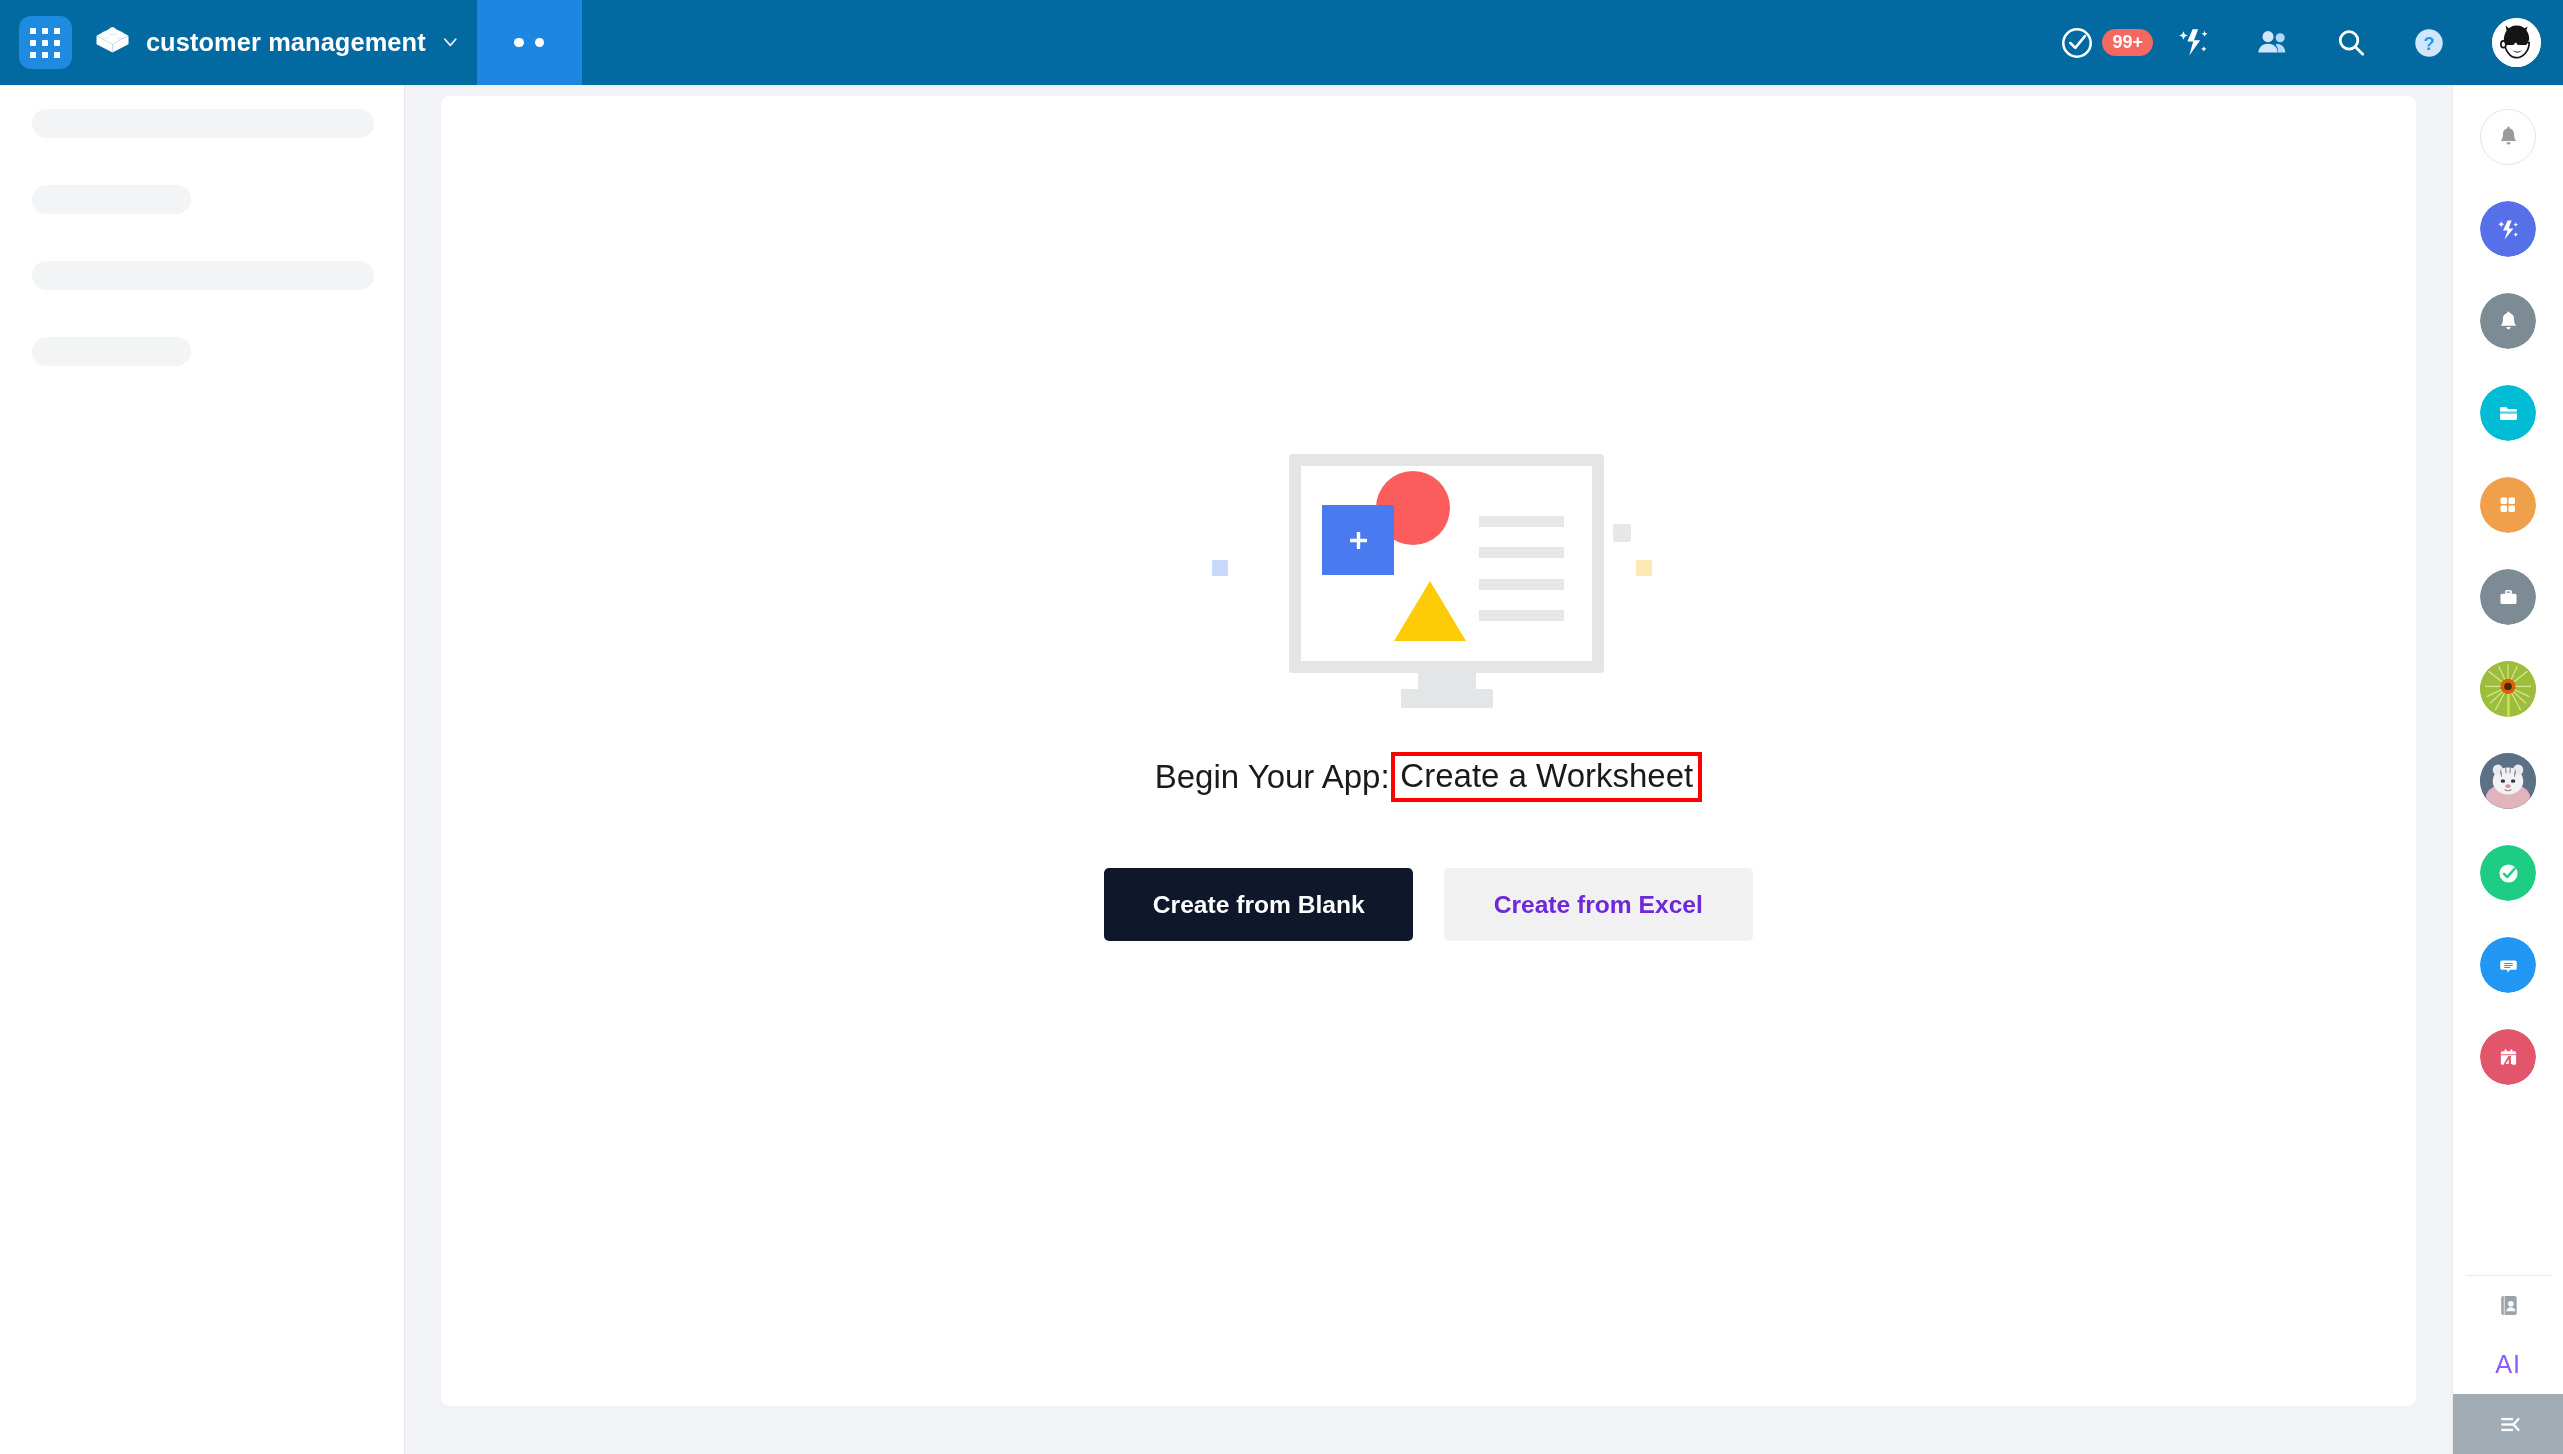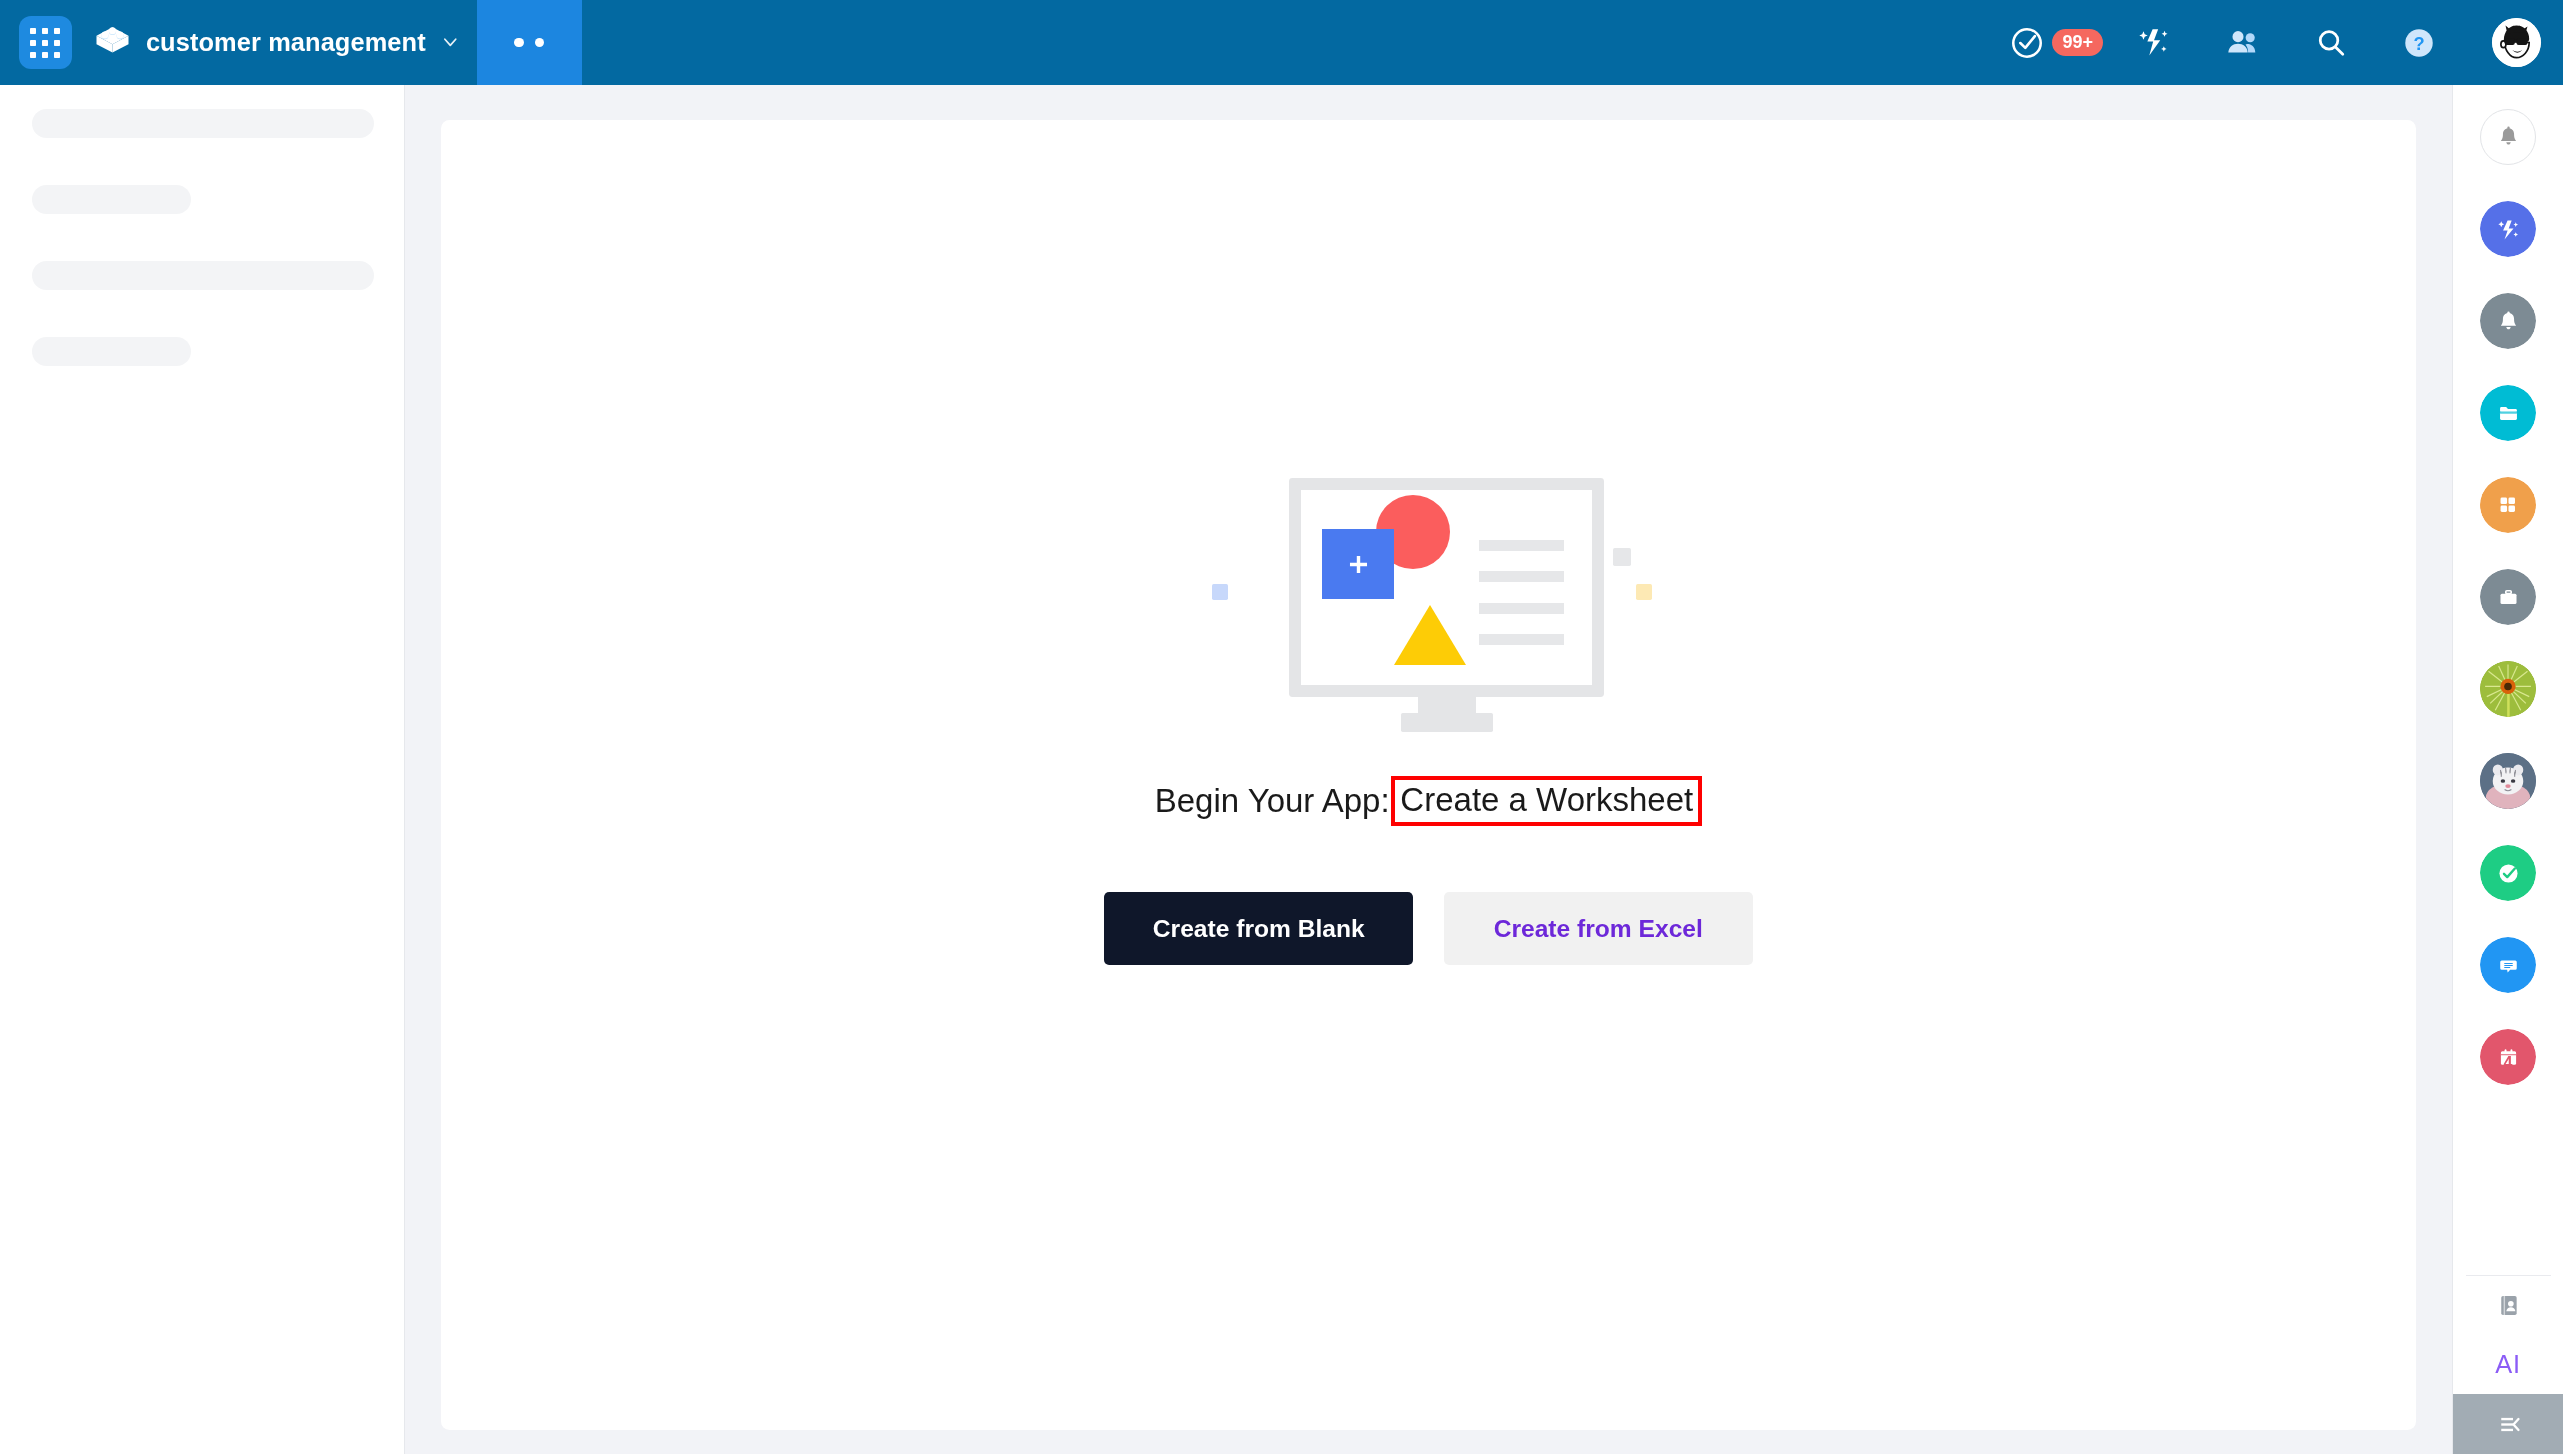--- a/index.html
+++ b/index.html
@@ -40,21 +40,21 @@
 
   .tab-dots {
     width: 105px; height: 85px; background: #1c86e0;
     display: flex; align-items: center; justify-content: center;
     gap: 11px; cursor: pointer;
   }
   .tab-dots i { width: 9.3px; height: 9.3px; border-radius: 50%; background: #fff; display: block; }
 
   .header-spacer { flex: 1; }
 
-  .header-right { display: flex; align-items: center; gap: 14px; padding-right: 22px; height: 84px; }
+  .header-right { display: flex; align-items: center; gap: 4px; padding-right: 22px; height: 84px; }
   .hicon {
     width: 37px; height: 37px; margin: 0 18.6px;
     display: flex; align-items: center; justify-content: center;
     cursor: pointer;
   }
   .check-group { display: flex; align-items: center; margin-left: 15.3px; }
   .badge-99 {
     background: #f5685f; color: #fff; font-size: 18px; font-weight: bold;
     border-radius: 15.3px; padding: 4.2px 10.2px 5.1px; margin-left: 6.8px; line-height: 1;
     min-width: 49px; text-align: center;
@@ -74,21 +74,21 @@
     padding-top: 24px;
   }
   .skel {
     background: #f3f4f6; border-radius: 22px; height: 29px; margin: 0 0 47px 32px;
   }
   .skel.long { width: 342px; }
   .skel.short { width: 159px; }
 
   
   .content-card {
-    position: absolute; top: 120px; left: 441px;
+    position: absolute; top: 96px; left: 441px;
     width: 1975px; height: 1310px;
     background: #ffffff; border-radius: 8.5px;
   }
   .empty-state {
     position: absolute; left: 0; right: 0; top: 339px;
     display: flex; flex-direction: column; align-items: center;
   }
 
   
   .illus { position: relative; width: 441px; height: 280px; }

